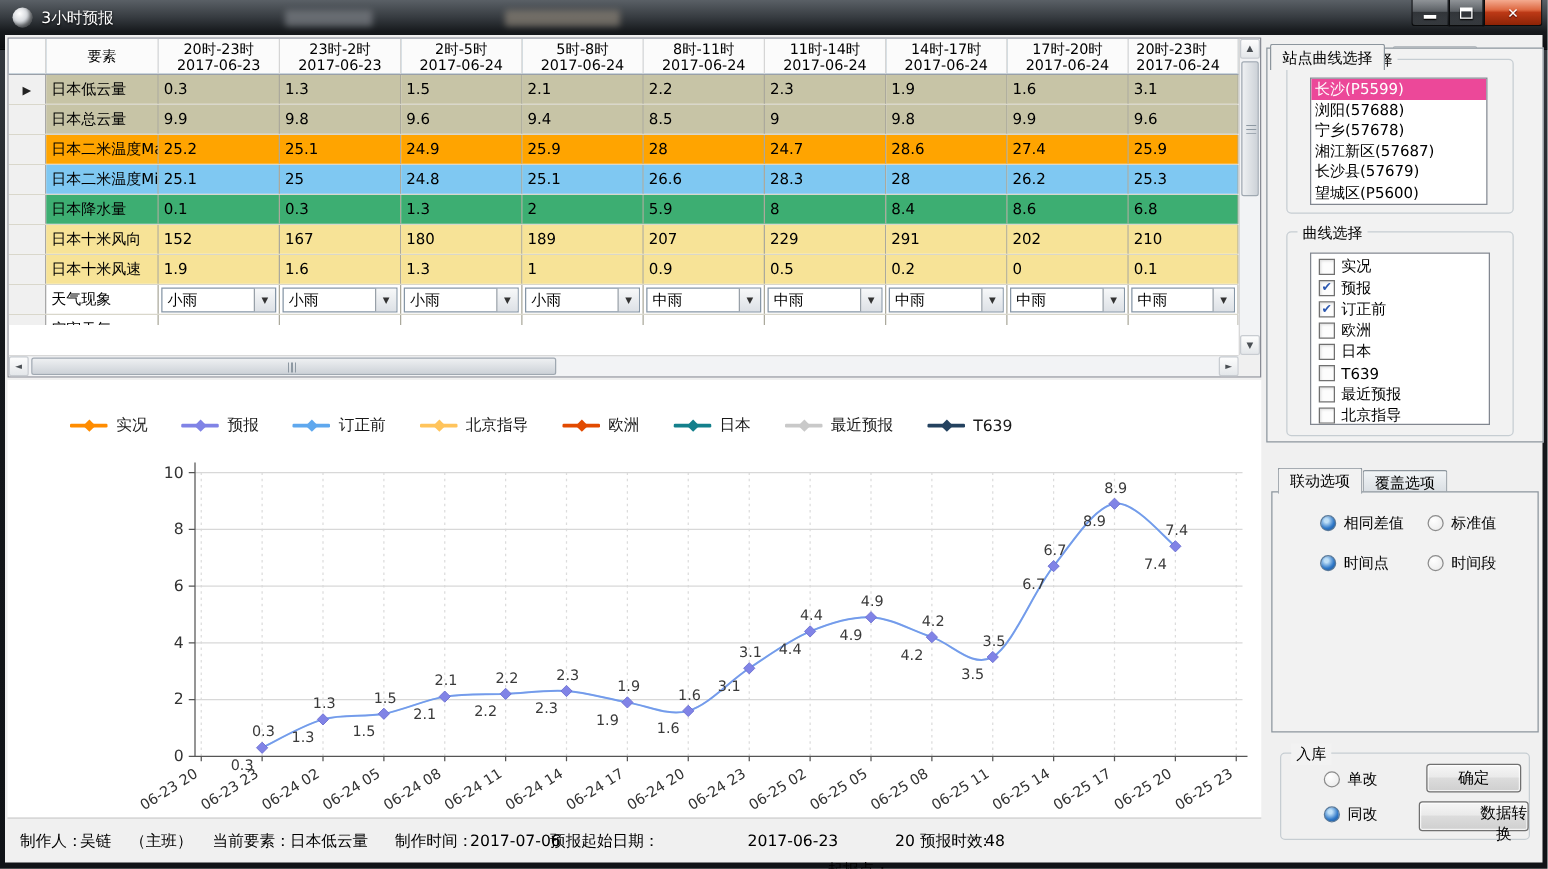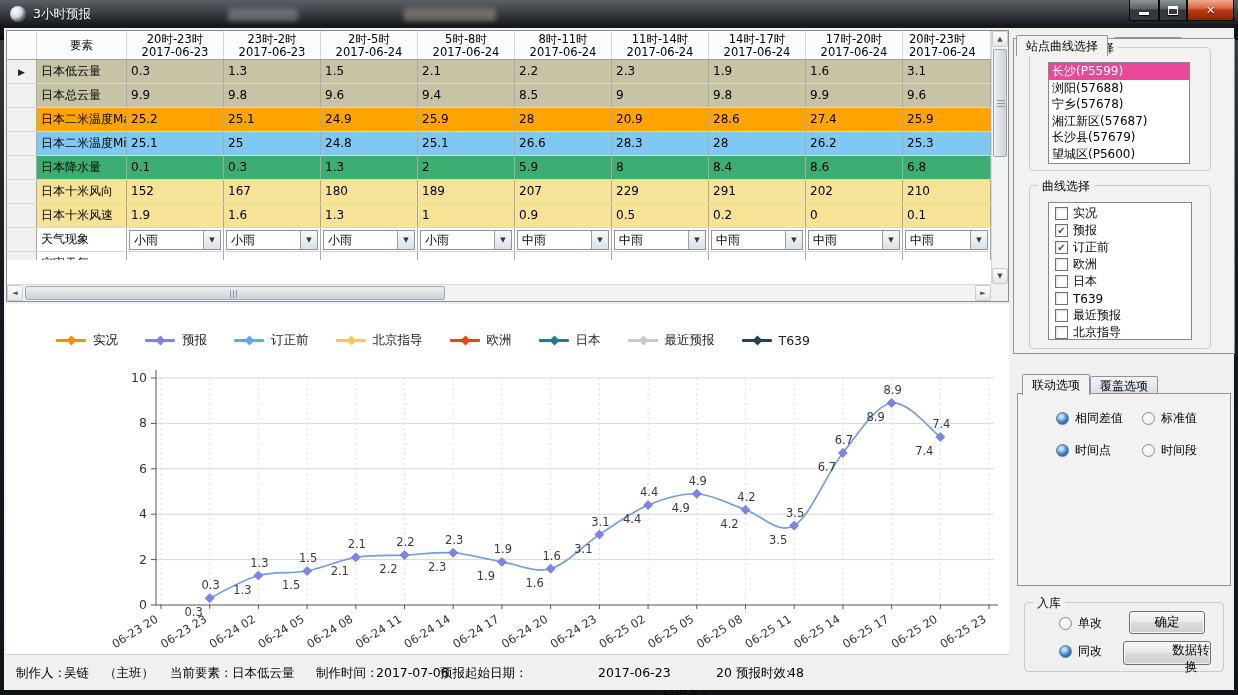--- a/index.html
+++ b/index.html
@@ -98,21 +98,21 @@
 .litem{height:16.5px;line-height:16px;font-size:12px;padding:0 3px;white-space:nowrap;color:#000;}
 .litem.sel{background:#ec4899;color:#fff;}
 .chkrow{display:flex;align-items:center;gap:5px;height:17px;padding-left:6px;}
 .chk{width:13px;height:13px;border:1px solid #707070;background:#fdfdfd;font-size:10px;line-height:11px;text-align:center;color:#2b57b0;box-shadow:inset 1px 1px 2px rgba(0,0,0,.12);}
 .chklab{font-size:12px;color:#000;}
 .radiorow{position:absolute;display:flex;align-items:center;gap:6px;justify-content:space-between;}
 .rad{width:13px;height:13px;border-radius:50%;border:1px solid #8c8c8c;background:radial-gradient(circle at 35% 30%,#fff,#e8e8e8);}
 .rad.on{background:radial-gradient(circle at 38% 32%,#bfe0f8 15%,#2f78c8 60%,#174f8d);border-color:#5a7a9a;}
 .radlab{font-size:12px;color:#000;}
 .wbtn{position:absolute;border:1px solid #707070;border-radius:3px;font-size:12.5px;color:#000;
- background:linear-gradient(#f6f6f6,#eaeaea 45%,#dcdcdc 50%,#cfcfcf);box-shadow:inset 0 0 0 1px rgba(255,255,255,.75);}
+ background:linear-gradient(#f6f6f6,#eaeaea 45%,#dcdcdc 50%,#cfcfcf);box-shadow:inset 0 0 0 1px rgba(255,255,255,.75);margin-left:12px;}
 .b1{left:104px;top:8px;width:76px;height:23px;}
 .b2{left:98px;top:38px;width:88px;height:24px;padding-left:48px;}
 </style>
 </head>
 <body>
 
 <div class="titlebar">
   <span class="app-icon"></span>
   <span class="title">3小时预报</span>
   <span class="redact r1"></span>
@@ -172,21 +172,21 @@
           <div class="cell" style="background:#C7C4A6">9.6</div>
         </div>
         <div class="trow">
           <div class="cell rowhead"></div>
           <div class="cell labelc" style="background:#FFA400">日本二米温度Max</div>
           <div class="cell" style="background:#FFA400">25.2</div>
           <div class="cell" style="background:#FFA400">25.1</div>
           <div class="cell" style="background:#FFA400">24.9</div>
           <div class="cell" style="background:#FFA400">25.9</div>
           <div class="cell" style="background:#FFA400">28</div>
-          <div class="cell" style="background:#FFA400">20.9</div>
+          <div class="cell" style="background:#FFA400">24.7</div>
           <div class="cell" style="background:#FFA400">28.6</div>
           <div class="cell" style="background:#FFA400">27.4</div>
           <div class="cell" style="background:#FFA400">25.9</div>
         </div>
         <div class="trow">
           <div class="cell rowhead"></div>
           <div class="cell labelc" style="background:#7FC8F2">日本二米温度Min</div>
           <div class="cell" style="background:#7FC8F2">25.1</div>
           <div class="cell" style="background:#7FC8F2">25</div>
           <div class="cell" style="background:#7FC8F2">24.8</div>

